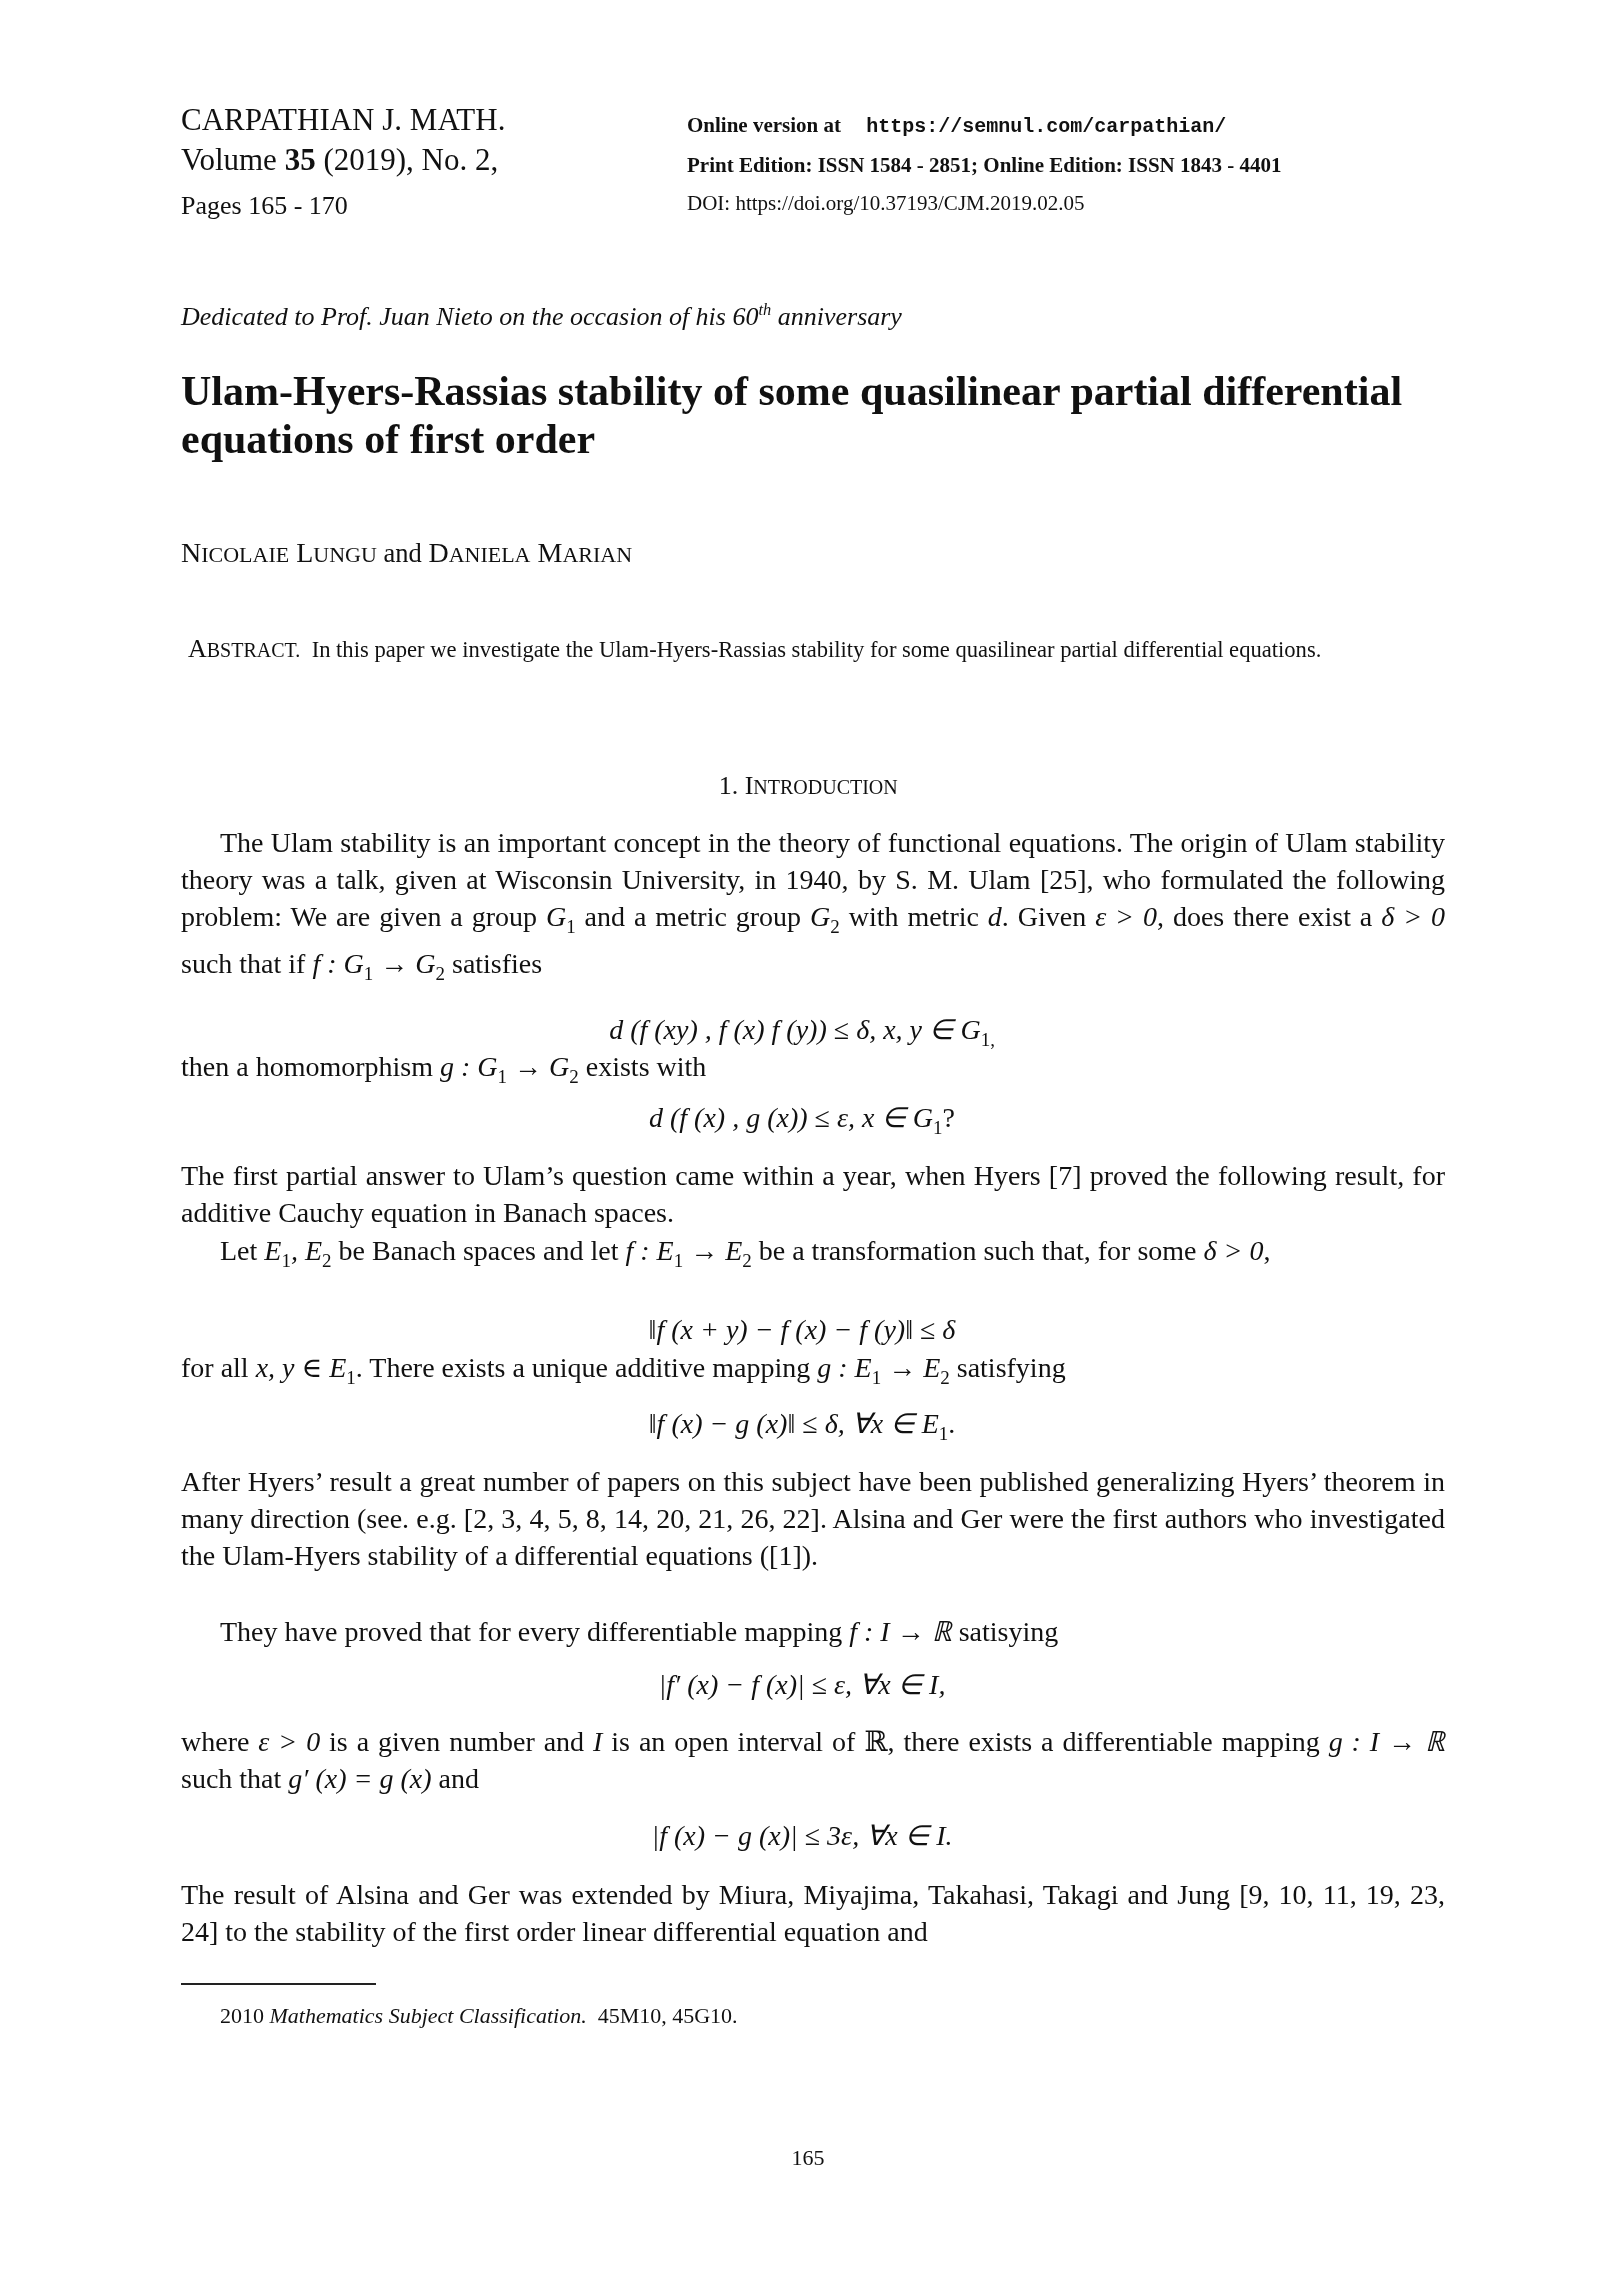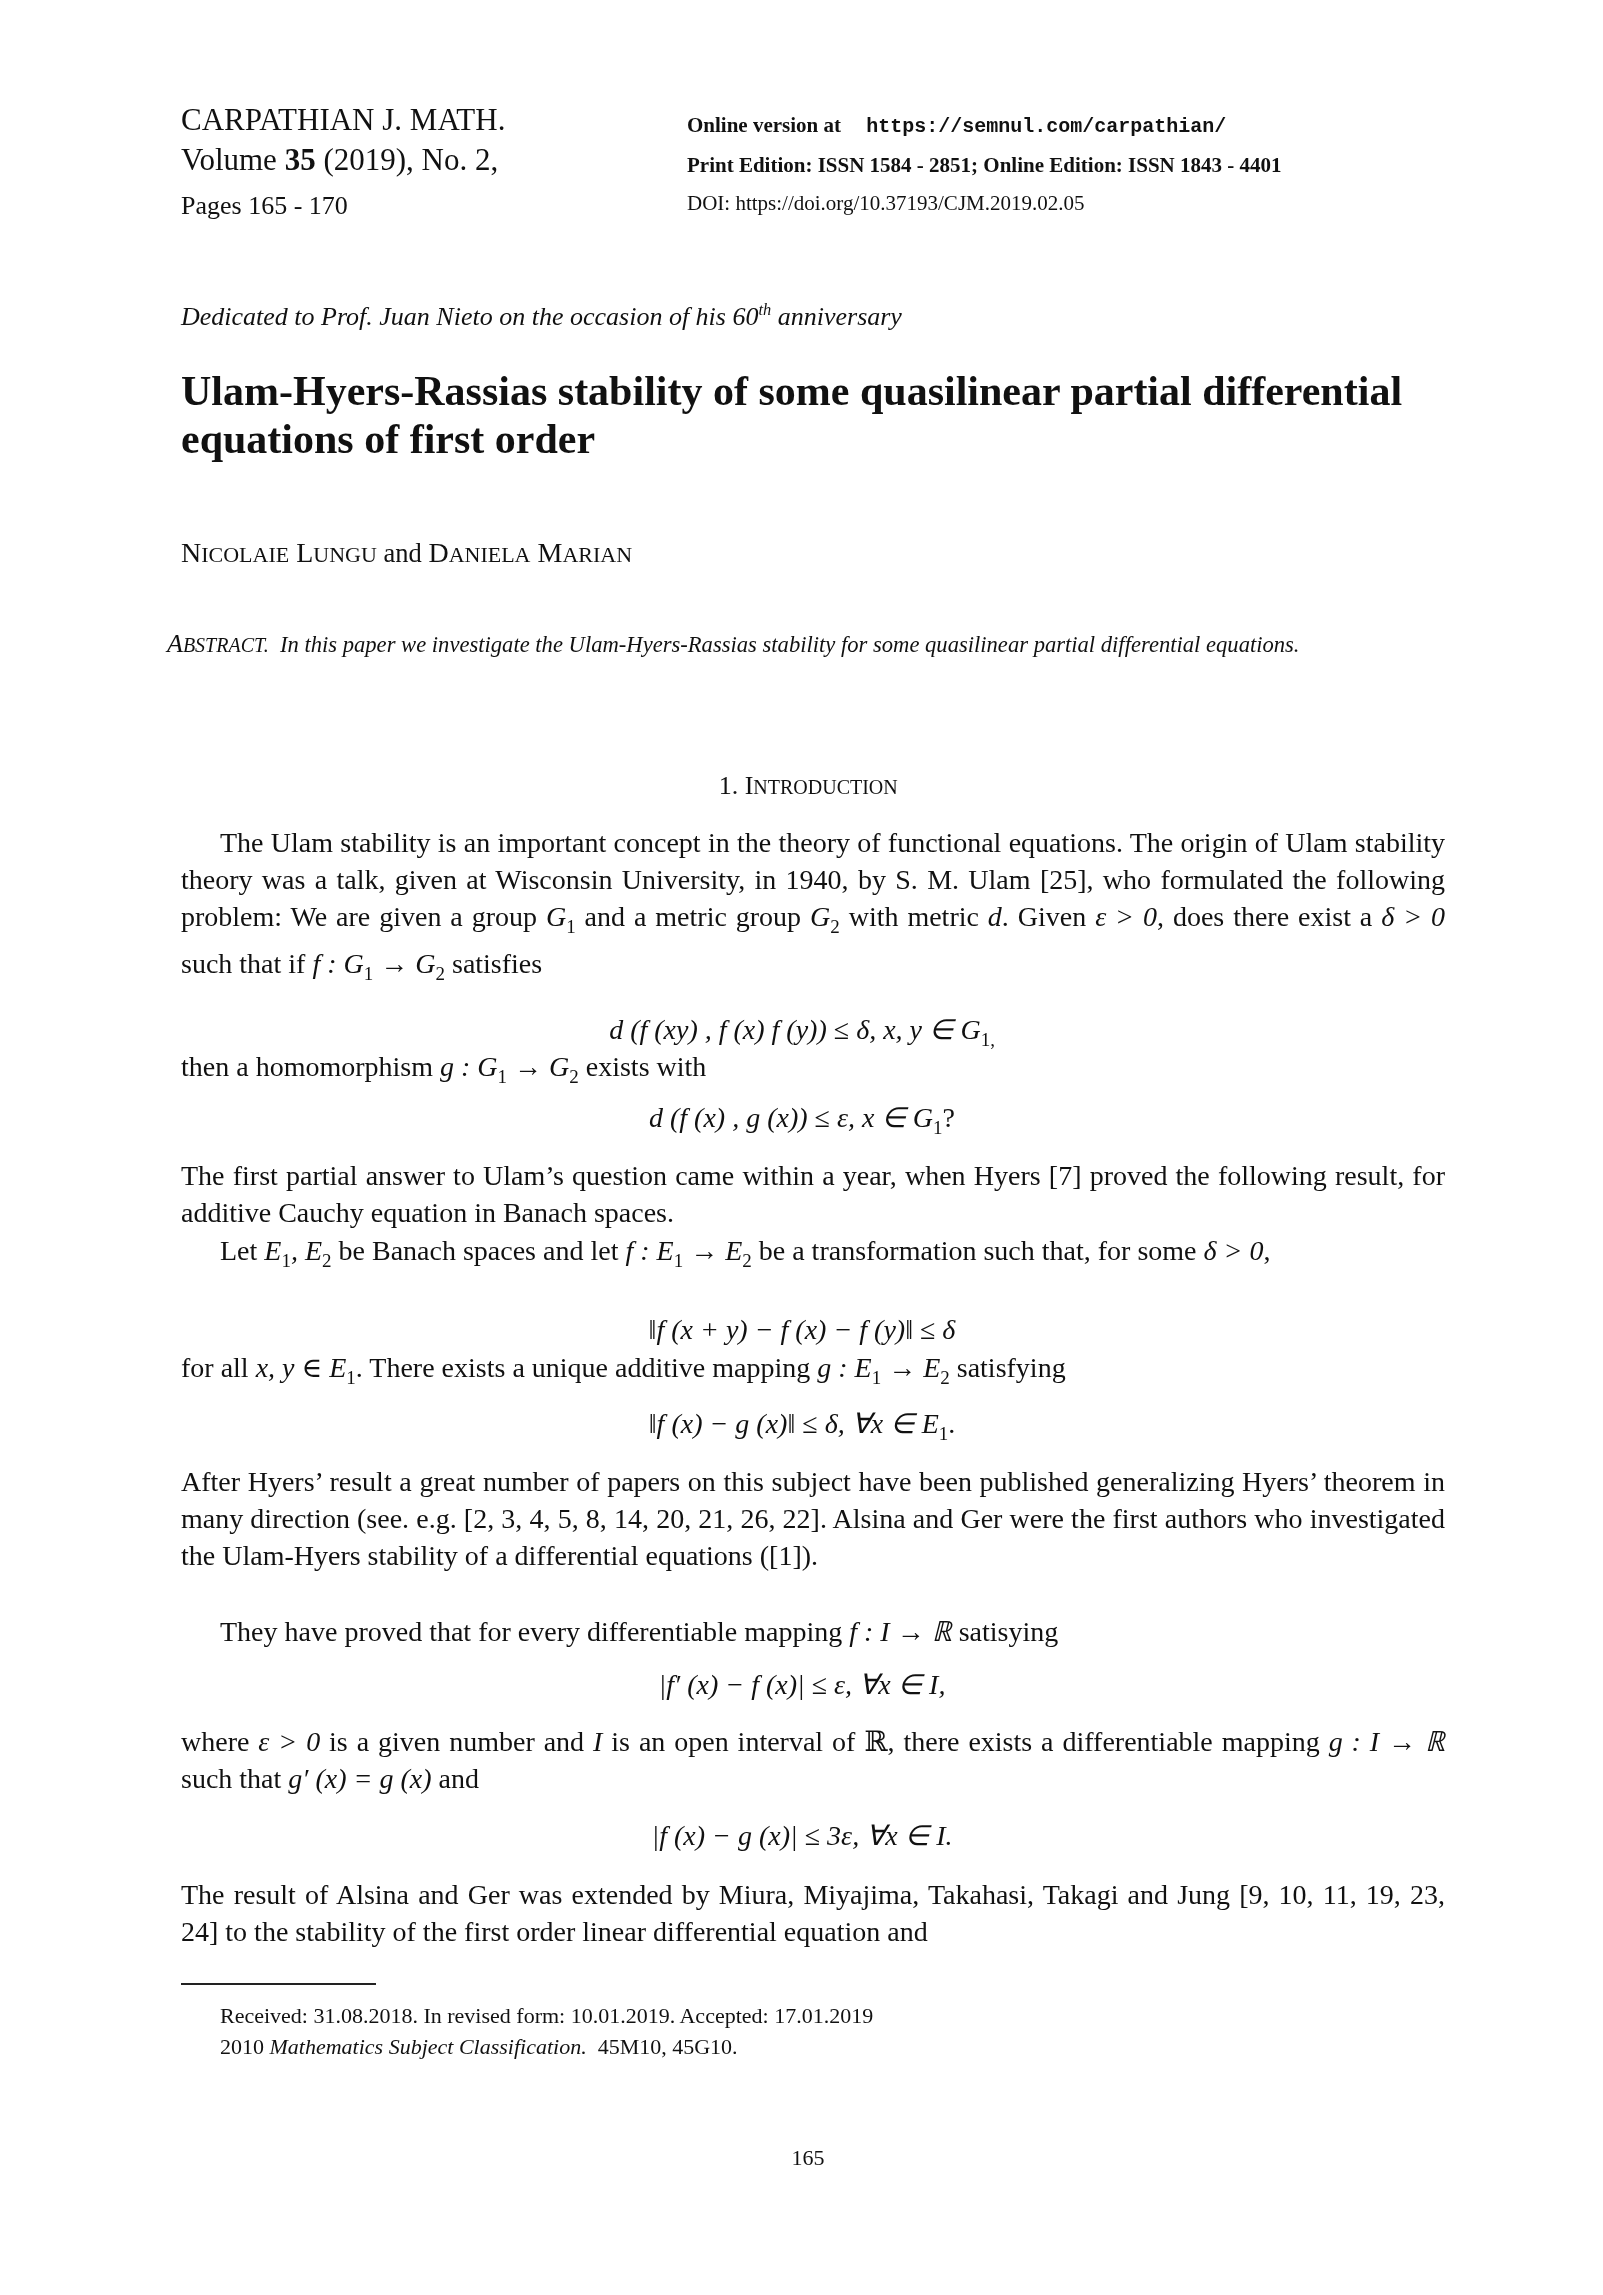--- a/index.html
+++ b/index.html
@@ -17,21 +17,21 @@
 
   .dedication { left: 181px; top: 300px; font-size: 26px; font-style: italic; white-space: nowrap; }
   .dedication sup { font-size: 16.4px; }
 
   .title { left: 181px; top: 367px; width: 1249px; font-size: 42px; font-weight: bold; line-height: 48px; }
 
   .authors { left: 181px; top: 537px; font-size: 28px; white-space: nowrap; }
   .authors .cap { font-size: 28px; }
   .authors .rest { font-size: 22px; }
 
-  .abstract { left: 167px; top: 627px; width: 1264px; font-size: 22.6px; line-height: 33px; text-align: justify; font-style: italic; }
+  .abstract { left: 188px; top: 627px; width: 1264px; font-size: 22.6px; line-height: 43px; text-align: justify; }
   .abstract .lab1 { font-size: 26px; }
   .abstract .lab2 { font-size: 20px; }
 
   .section-h { left: 0; width: 1604px; top: 771px; text-align: center; font-size: 26px; white-space: nowrap; padding-left: 6.2px; }
   .section-h .cap { font-size: 26px; }
   .section-h .rest { font-size: 20px; }
 
   .body-text { left: 181px; width: 1264px; font-size: 28px; line-height: 37px; text-align: justify; }
   .body-text.indent { text-indent: 39px; }
   .eq { left: 0; width: 1604px; text-align: center; font-size: 28px; line-height: 37px; font-family: Liberation Serif, serif; font-style: italic; white-space: nowrap; }
@@ -92,18 +92,17 @@
 <div class="abs eq" style="top:1666px;">|f′ (x) − f (x)| ≤ ε, ∀x ∈ I,</div>
 
 <div class="abs body-text" style="top:1723px;"><span>where </span><i>ε &gt; 0</i><span> is a given number and </span><i>I</i><span> is an open interval of ℝ, there exists a differentiable mapping </span><i>g : I → ℝ</i><span> such that </span><i>g′ (x) = g (x)</i><span> and</span></div>
 
 <div class="abs eq" style="top:1817px;">|f (x) − g (x)| ≤ 3ε, ∀x ∈ I.</div>
 
 <div class="abs body-text" style="top:1876px;">The result of Alsina and Ger was extended by Miura, Miyajima, Takahasi, Takagi and Jung [9, 10, 11, 19, 23, 24] to the stability of the first order linear differential equation and</div>
 
 <div class="abs fn-rule"></div>
 <div class="abs footnotes">
-  <div>Received: 31.08.2018.  In revised form: 10.01.2019.  Accepted: 17.01.2019</div>
   <div><span>2010 </span><i>Mathematics Subject Classification.</i><span style="white-space:pre">  45M10, 45G10.</span></div>
 </div>
 
 <div class="abs page-num">165</div>
 
 
 </body></html>

